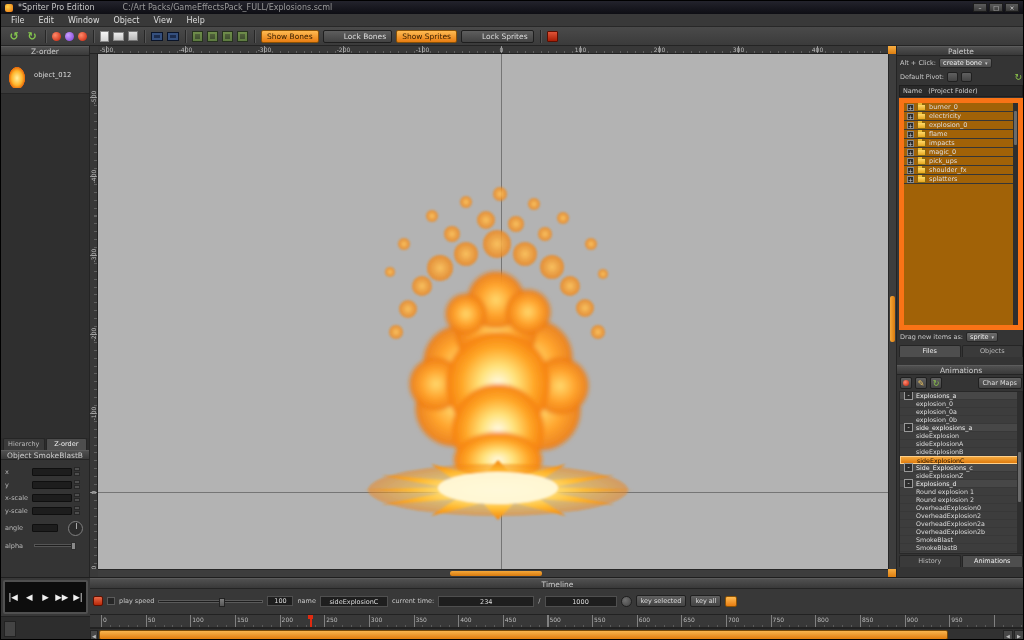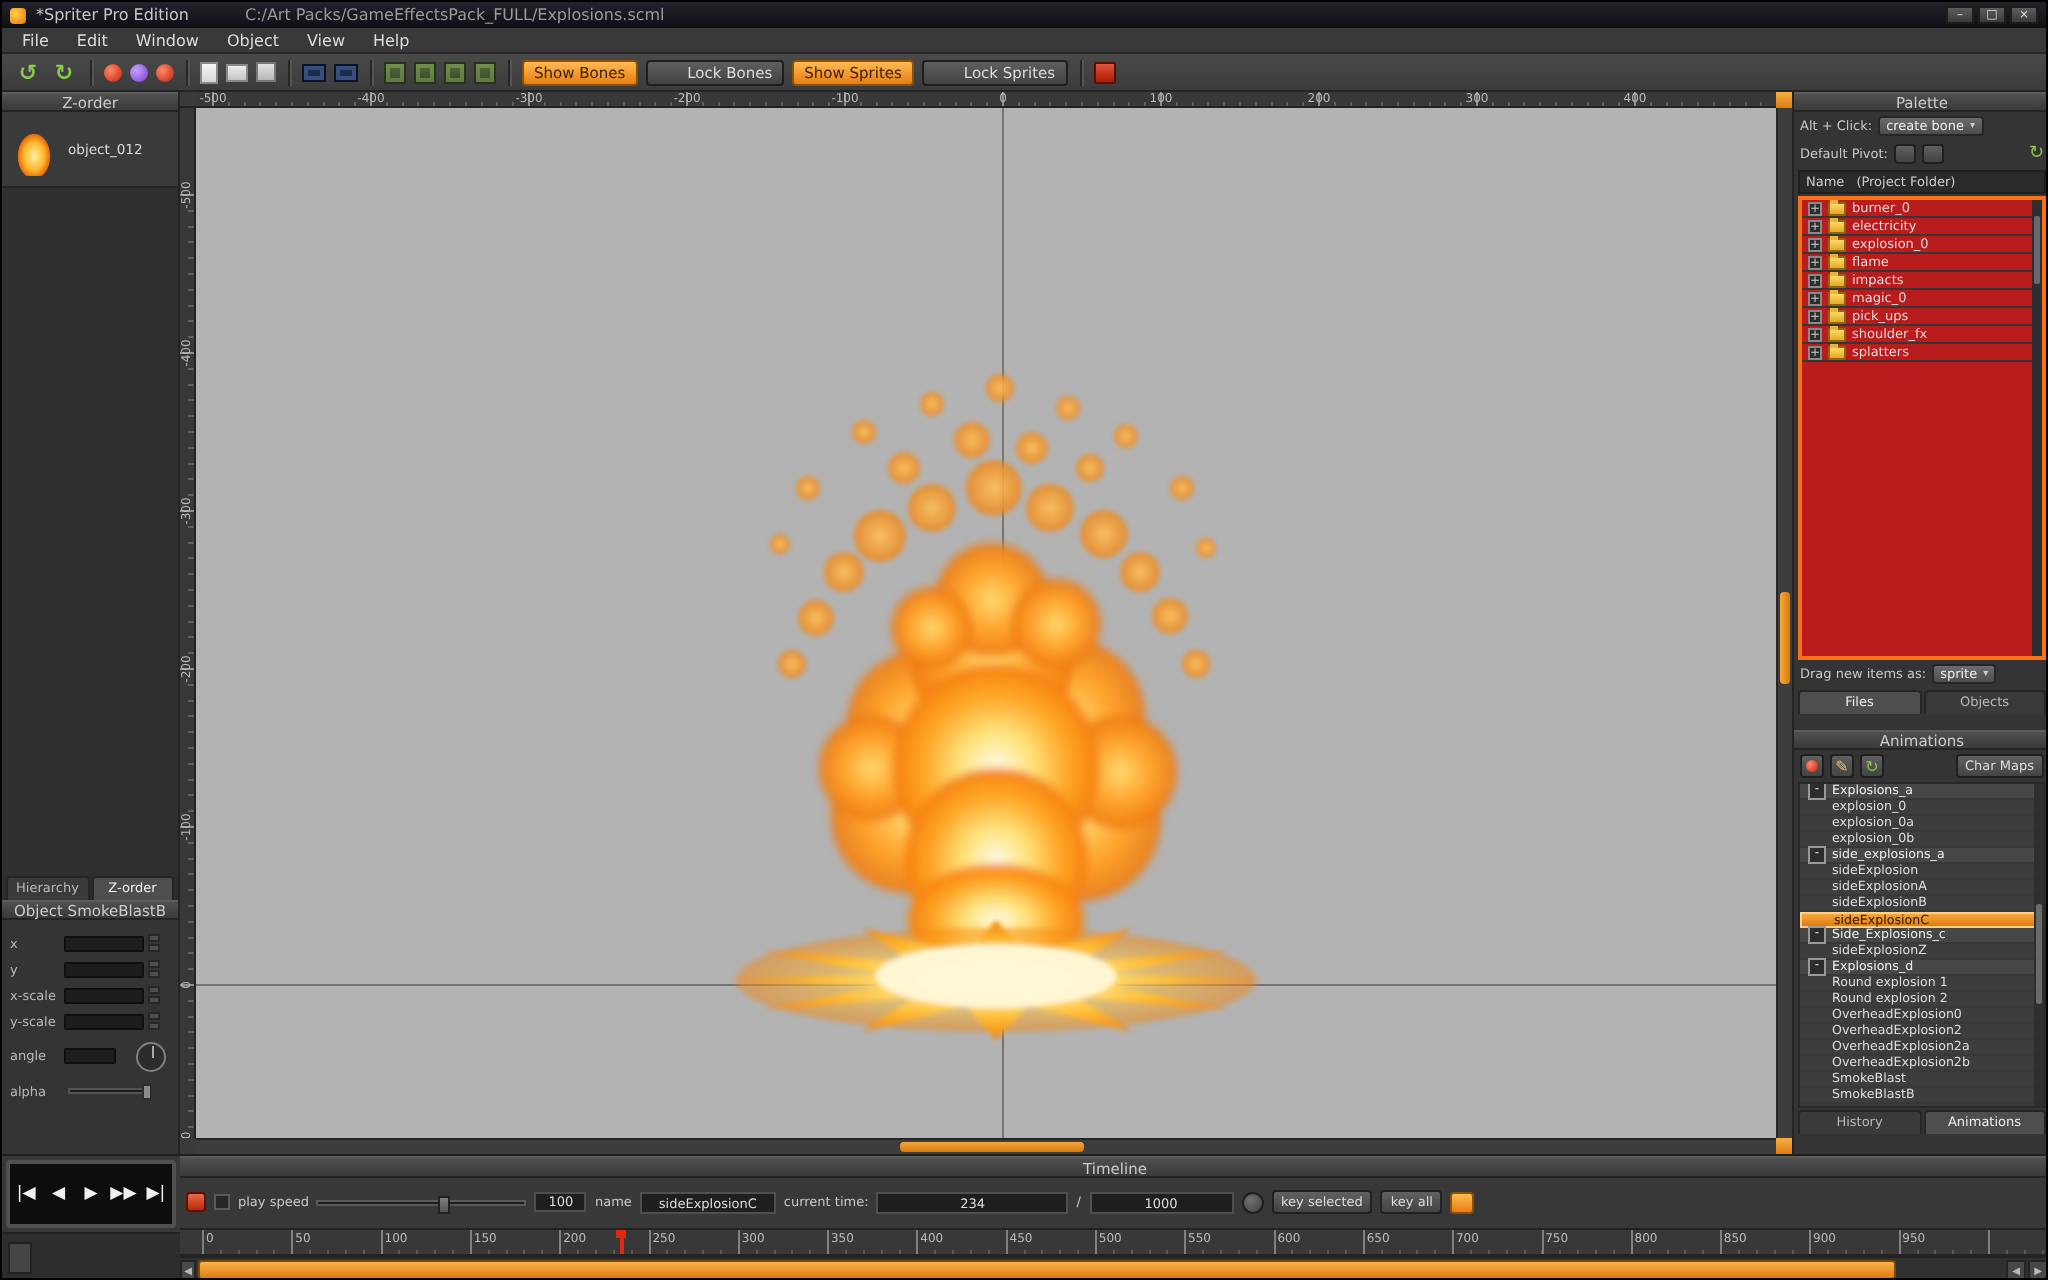--- a/index.html
+++ b/index.html
@@ -114,21 +114,21 @@
   .vthumb{position:absolute;left:1px;top:242px;width:5px;height:46px;border-radius:2px;background:linear-gradient(90deg,#f5a83a,#d87a0e);}
   .hscroll{position:absolute;left:97px;top:568px;width:790px;height:8px;background:#3d3d3d;border-top:1px solid #262626;}
   .hthumb{position:absolute;left:352px;top:1px;width:92px;height:5px;border-radius:2px;background:linear-gradient(#f5a83a,#d87a0e);}
 
   
   .right-panel{position:absolute;left:895px;top:45px;width:129px;height:531px;background:#343434;border-left:1px solid #242424;}
   .pal-row{display:flex;align-items:center;gap:3px;padding:2px 3px;font-size:6.5px;color:#c8c8c8;}
   .sqbtn{width:11px;height:10px;background:linear-gradient(#606060,#434343);border:1px solid #202020;border-radius:2px;}
   .refresh{margin-left:auto;color:#8bc34a;font-size:9px;line-height:9px;}
   .tree-head{display:flex;gap:6px;background:#2a2a2a;border:1px solid #1f1f1f;margin:1px 2px;padding:1px 3px;font-size:6.5px;color:#ccc;}
-  .folder-list{position:relative;margin:0 2px;height:232px;background:#b91c1c;border:2px solid #f97316;overflow:hidden;}
+  .folder-list{position:relative;margin:0 2px;height:232px;background:#a16207;border:5px solid #f97316;overflow:hidden;}
   .folder-row{display:flex;align-items:center;gap:3px;height:9px;padding-left:3px;border-bottom:1px solid #363636;font-size:6.5px;color:#ddd;}
   .expander{width:7px;height:7px;flex:0 0 7px;border:1px solid #8a8a8a;background:#2d2d2d;color:#ccc;
     font-size:6px;line-height:5px;text-align:center;}
   .folder-ico{width:9px;height:7px;flex:0 0 9px;background:linear-gradient(#ffd86a,#e8a820);border:1px solid #8a6a10;border-radius:1px;position:relative;}
   .folder-ico::before{content:"";position:absolute;left:0;top:-2px;width:4px;height:2px;background:#e8b830;}
   .side-scroll{position:absolute;right:0;top:0;bottom:0;width:5px;background:#2e2e2e;}
   .side-scroll i{position:absolute;left:1px;width:3px;background:#6a6a6a;border-radius:1px;}
   .pal-tabs{display:flex;gap:1px;padding:1px 2px 0;}
   .animations-panel{position:absolute;left:0;top:319px;width:100%;bottom:0;background:#343434;}
   .anim-icons{display:flex;align-items:center;gap:3px;padding:2px 3px;height:16px;}

